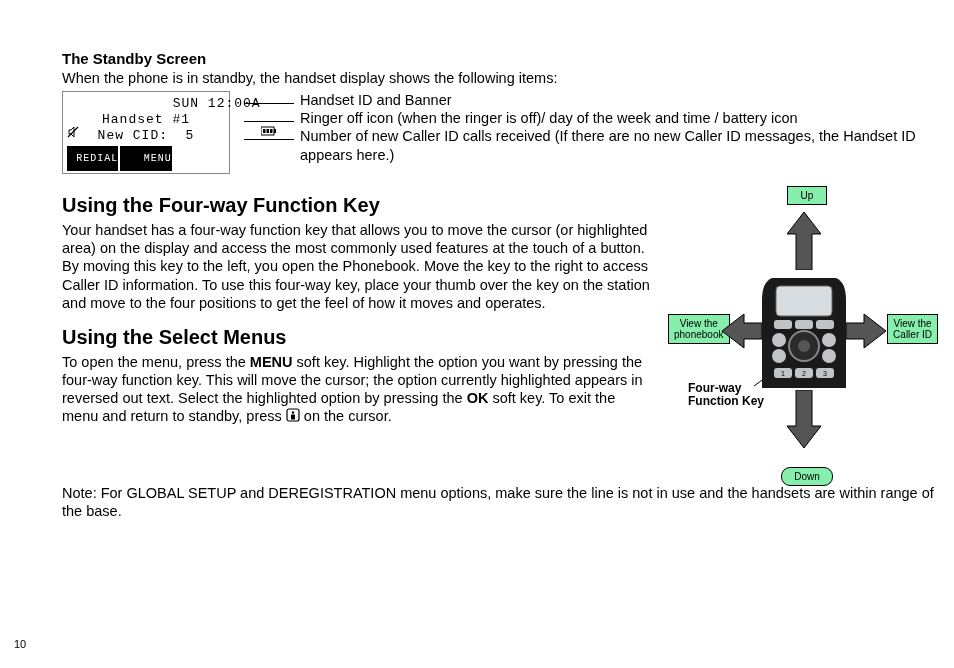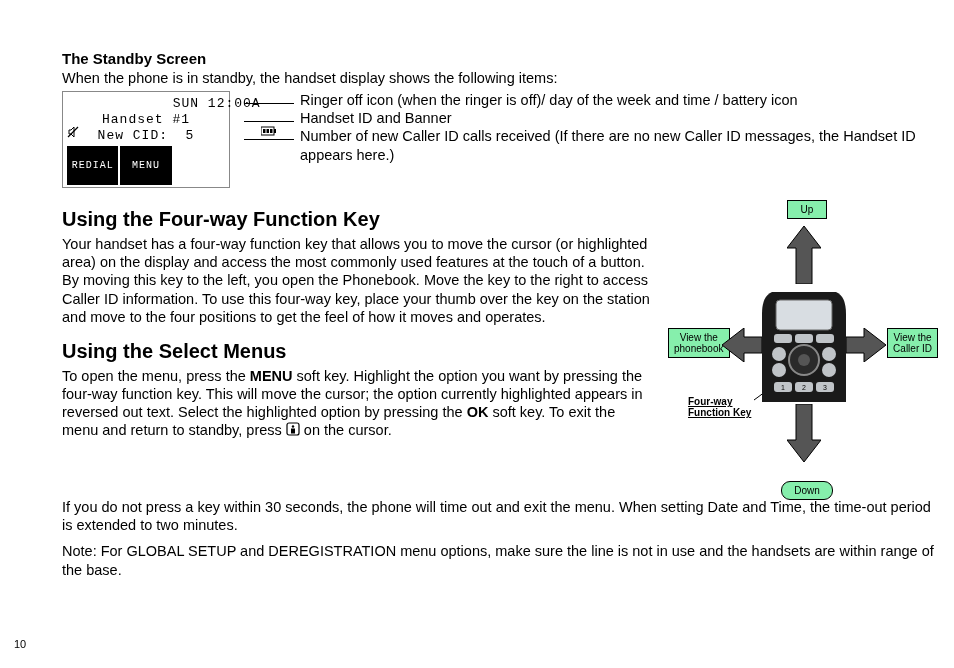--- a/index.html
+++ b/index.html
@@ -67,22 +67,22 @@
     display: flex;
     margin-top: 2px;
   }
   .lcd-soft .seg {
     flex: 1;
     background: #000;
     color: #fff;
     font-family: "Courier New", monospace;
     font-size: 10px;
     letter-spacing: 1px;
-    text-align: center;
-    padding: 14px 0;
+    text-align: right;
+    padding: 7px 0;
     border-right: 2px solid #fff;
   }
   .lcd-soft .seg:last-child { border-right: none; background: transparent; }
   .callouts {
     margin-left: 14px;
     font-size: 14.5px;
     line-height: 1.25;
     position: relative;
   }
   .callout-line {
@@ -130,24 +130,23 @@
   .arrow svg { display: block; }
   .phone {
     position: absolute;
     left: 94px;
     top: 92px;
     width: 84px;
     height: 110px;
   }
   .fk-label {
     position: absolute;
-    font-size: 10px;
+    font-size: 12px;
     font-weight: bold;
     line-height: 1.1;
-    text-decoration: underline;
   }
   .page-num {
     position: absolute;
     bottom: 18px;
     left: 0;
     width: 100%;
     text-align: left;
     font-size: 11px;
   }
   .ok-bold { font-weight: bold; }
@@ -187,25 +186,25 @@
         <div class="lcd-soft">
           <div class="seg">REDIAL</div>
           <div class="seg">MENU</div>
           <div class="seg"></div>
         </div>
       </div>
 
       <div class="callouts">
         <div class="callout-line">
           <div class="dash"></div>
-          <div>Ringer off icon (when the ringer is off)/ day of the week and time / battery icon</div>
+          <div>Handset ID and Banner</div>
         </div>
         <div class="callout-line">
           <div class="dash"></div>
-          <div>Handset ID and Banner</div>
+          <div>Ringer off icon (when the ringer is off)/ day of the week and time / battery icon</div>
         </div>
         <div class="callout-line">
           <div class="dash"></div>
           <div>Number of new Caller ID calls received (If there are no new Caller ID messages, the Handset ID appears here.)</div>
         </div>
       </div>
     </div>
   </div>
 
   <div class="two-col">
@@ -293,17 +292,16 @@
             <rect x="54" y="90" width="18" height="10" rx="3" fill="#c0c4c8"></rect>
             <text x="21" y="98" font-size="7" fill="#000" text-anchor="middle" font-family="Arial">1</text>
             <text x="42" y="98" font-size="7" fill="#000" text-anchor="middle" font-family="Arial">2</text>
             <text x="63" y="98" font-size="7" fill="#000" text-anchor="middle" font-family="Arial">3</text>
           </svg>
         </div>
       </div>
     </div>
   </div>
 
-  <div class="body-text" style="margin-top:8px;">If you do not press a key within 30 seconds, the phone will time out and exit the menu. When setting Date and Time, the time-out period is extended to two minutes.</div>
   <div class="body-text" style="margin-top:8px;">Note: For GLOBAL SETUP and DEREGISTRATION menu options, make sure the line is not in use and the handsets are within range of the base.</div>
 
   <div class="page-num">10</div>
 </div>
 
 </body></html>

